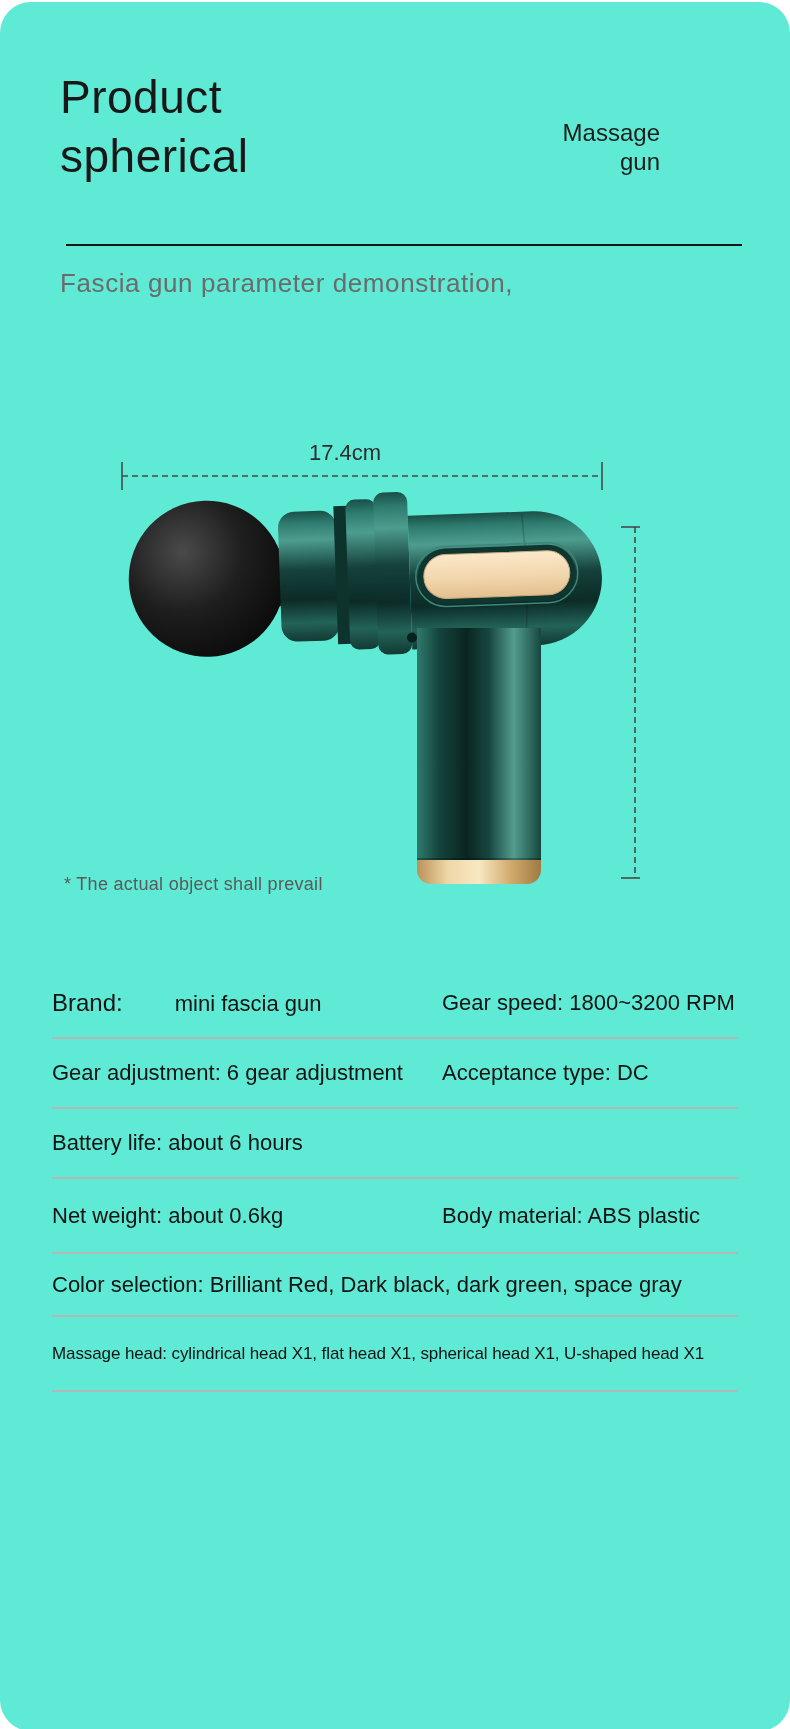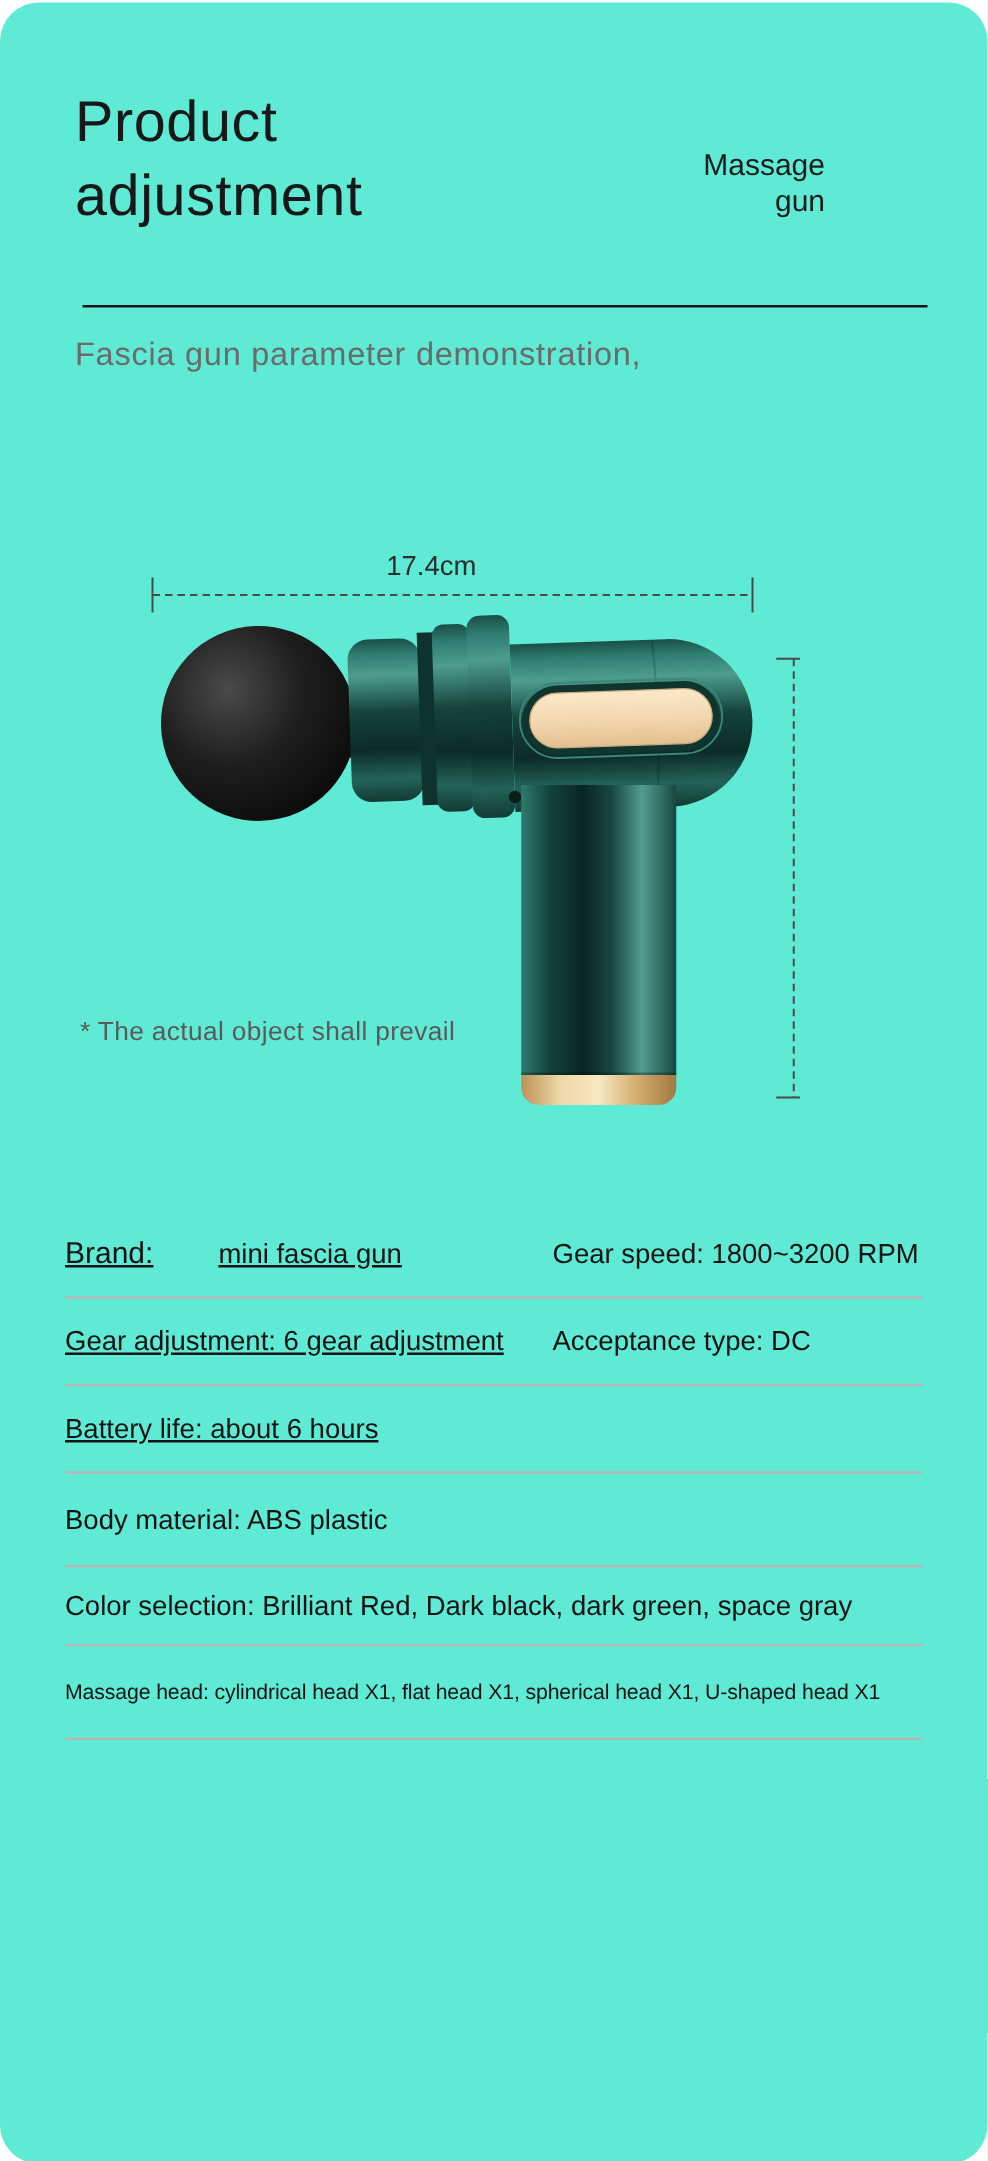--- a/index.html
+++ b/index.html
@@ -28,49 +28,49 @@
     background:#161616;
   }
   .subtitle{
     position:absolute;left:60px;top:266px;
     font-size:26px;color:#6b6b6b;letter-spacing:.6px;font-weight:400;
   }
   
   .figure{position:absolute;left:80px;top:430px;width:560px;height:470px;}
   .figure svg{display:block;width:560px;height:470px;}
   .figure-note{
-    position:absolute;left:64px;top:812px;
-    font-size:21px;color:#5a5a5a;letter-spacing:.3px;
+    position:absolute;left:64px;top:872px;
+    font-size:18px;color:#5a5a5a;letter-spacing:.3px;
   }
   
   .spec-table{
     position:absolute;left:52px;top:966px;width:686px;
     font-size:22px;color:#131313;
   }
   .spec-row{
     display:flex;align-items:center;
     border-bottom:2px solid #b6b6b6;
     box-sizing:border-box;
   }
   .spec-row.cols{height:70px;}
-  .spec-row .cell-left{width:390px;flex:0 0 390px;text-decoration:underline;}
+  .spec-row .cell-left{width:390px;flex:0 0 390px;}
   .spec-row .cell-right{flex:1;}
   .brand-label{font-size:24px;}
   .brand-value{margin-left:52px;}
   .spec-row.full-color{height:63px;font-size:22px;white-space:nowrap;}
   .spec-row.full-head{height:75px;font-size:17px;white-space:nowrap;letter-spacing:-.1px;align-items:center;}
 </style>
 </head>
 <body>
 
 <div class="page">
 
   <div class="title">
     <div>Product</div>
-    <div>adjustment</div>
+    <div>spherical</div>
   </div>
 
   <div class="product-label">
     <div>Massage</div>
     <div>gun</div>
   </div>
 
   <div class="title-divider"></div>
 
   <div class="subtitle">Fascia gun parameter demonstration,</div>
@@ -171,20 +171,21 @@
     <div class="spec-row cols">
       <div class="cell-left">Gear adjustment: 6 gear adjustment</div>
       <div class="cell-right">Acceptance type: DC</div>
     </div>
 
     <div class="spec-row cols">
       <div class="cell-left">Battery life: about 6 hours</div>
     </div>
 
     <div class="spec-row cols" style="height:75px">
+      <div class="cell-left">Net weight: about 0.6kg</div>
       <div class="cell-right">Body material: ABS plastic</div>
     </div>
 
     <div class="spec-row full-color">
       <div>Color selection: Brilliant Red, Dark black, dark green, space gray</div>
     </div>
 
     <div class="spec-row full-head">
       <div>Massage head: cylindrical head X1, flat head X1, spherical head X1, U-shaped head X1</div>
     </div>

